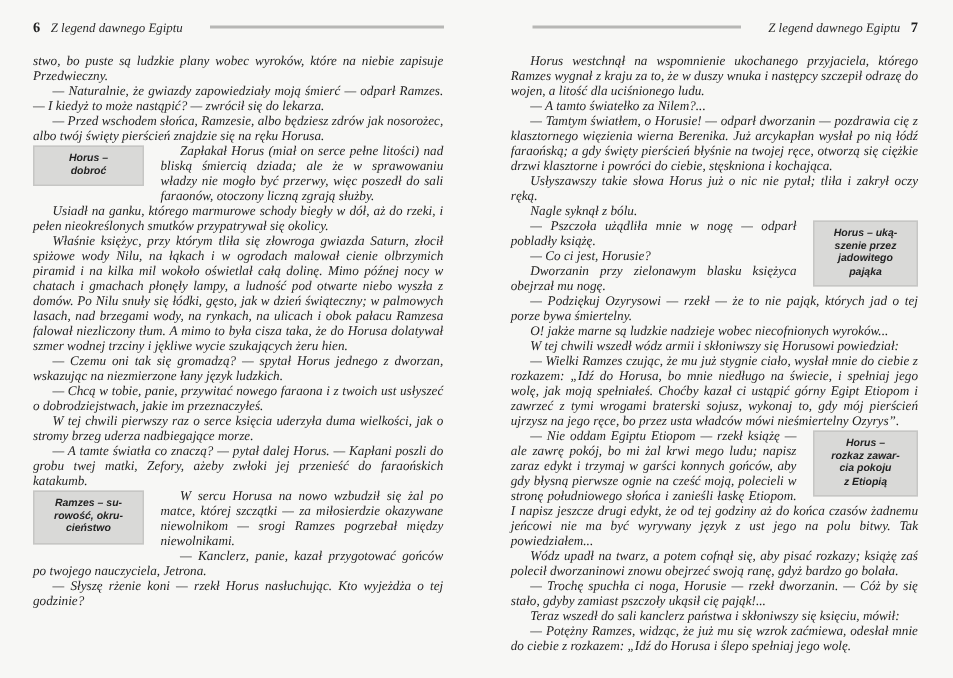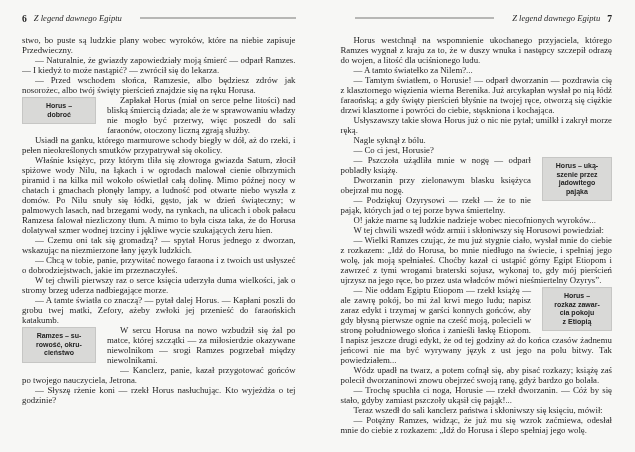--- a/index.html
+++ b/index.html
@@ -47,20 +47,21 @@
     background: #b7b7b5;
   }
   .page.left  .header-rule { margin-left: 18px; }
   .page.right .header-rule { margin-right: 18px; margin-left: 14px; }
 
   .page-body {
     margin-top: 11px;
     font-size: 8.8px;
     line-height: 10px;
     text-align: justify;
+    font-style: italic;
   }
   .para { margin: 0; }
   .para.indent { text-indent: 13px; }
 
   .margin-note {
     display: block;
     box-sizing: border-box;
     width: 74px;
     background: #d9d9d7;
     border: 1px solid #c6c6c4;
@@ -112,27 +113,27 @@
   <div class="page right">
     <div class="page-header">
       <span class="header-rule"></span>
       <span class="running-title">Z legend dawnego Egiptu</span>
       <span class="pagenum">7</span>
     </div>
     <div class="page-body">
         <p class="para indent">Horus westchnął na wspomnienie ukochanego przyjaciela, którego Ramzes wygnał z kraju za to, że w duszy wnuka i następcy szczepił odrazę do wojen, a litość dla uciśnionego ludu.</p>
         <p class="para indent">— A tamto światełko za Nilem?...</p>
         <p class="para indent">— Tamtym światłem, o Horusie! — odparł dworzanin — pozdrawia cię z klasztornego więzienia wierna Berenika. Już arcykapłan wysłał po nią łódź faraońską; a gdy święty pierścień błyśnie na twojej ręce, otworzą się ciężkie drzwi klasztorne i powróci do ciebie, stęskniona i kochająca.</p>
-        <p class="para indent">Usłyszawszy takie słowa Horus już o nic nie pytał; umilkł i zakrył morze ręką.</p>
+        <p class="para indent">Usłyszawszy takie słowa Horus już o nic nie pytał; tliła i zakrył oczy ręką.</p>
         <p class="para indent">Nagle syknął z bólu.</p>
-        <p class="para indent">— Co ci jest, Horusie?</p>
         <p class="para indent"><span class="margin-note right">Horus – uką-
 szenie przez
 jadowitego
 pająka</span>— Pszczoła użądliła mnie w nogę — odparł pobladły książę.</p>
+        <p class="para indent">— Co ci jest, Horusie?</p>
         <p class="para indent">Dworzanin przy zielonawym blasku księżyca obejrzał mu nogę.</p>
         <p class="para indent">— Podziękuj Ozyrysowi — rzekł — że to nie pająk, których jad o tej porze bywa śmiertelny.</p>
         <p class="para indent">O! jakże marne są ludzkie nadzieje wobec niecofnionych wyroków...</p>
         <p class="para indent">W tej chwili wszedł wódz armii i skłoniwszy się Horusowi powiedział:</p>
         <p class="para indent">— Wielki Ramzes czując, że mu już stygnie ciało, wysłał mnie do ciebie z rozkazem: „Idź do Horusa, bo mnie niedługo na świecie, i spełniaj jego wolę, jak moją spełniałeś. Choćby kazał ci ustąpić górny Egipt Etiopom i zawrzeć z tymi wrogami braterski sojusz, wykonaj to, gdy mój pierścień ujrzysz na jego ręce, bo przez usta władców mówi nieśmiertelny Ozyrys”.</p>
         <p class="para indent"><span class="margin-note right">Horus –
 rozkaz zawar-
 cia pokoju
 z Etiopią</span>— Nie oddam Egiptu Etiopom — rzekł książę — ale zawrę pokój, bo mi żal krwi mego ludu; napisz zaraz edykt i trzymaj w garści konnych gońców, aby gdy błysną pierwsze ognie na cześć moją, polecieli w stronę południowego słońca i zanieśli łaskę Etiopom. I napisz jeszcze drugi edykt, że od tej godziny aż do końca czasów żadnemu jeńcowi nie ma być wyrywany język z ust jego na polu bitwy. Tak powiedziałem...</p>
         <p class="para indent">Wódz upadł na twarz, a potem cofnął się, aby pisać rozkazy; książę zaś polecił dworzaninowi znowu obejrzeć swoją ranę, gdyż bardzo go bolała.</p>

